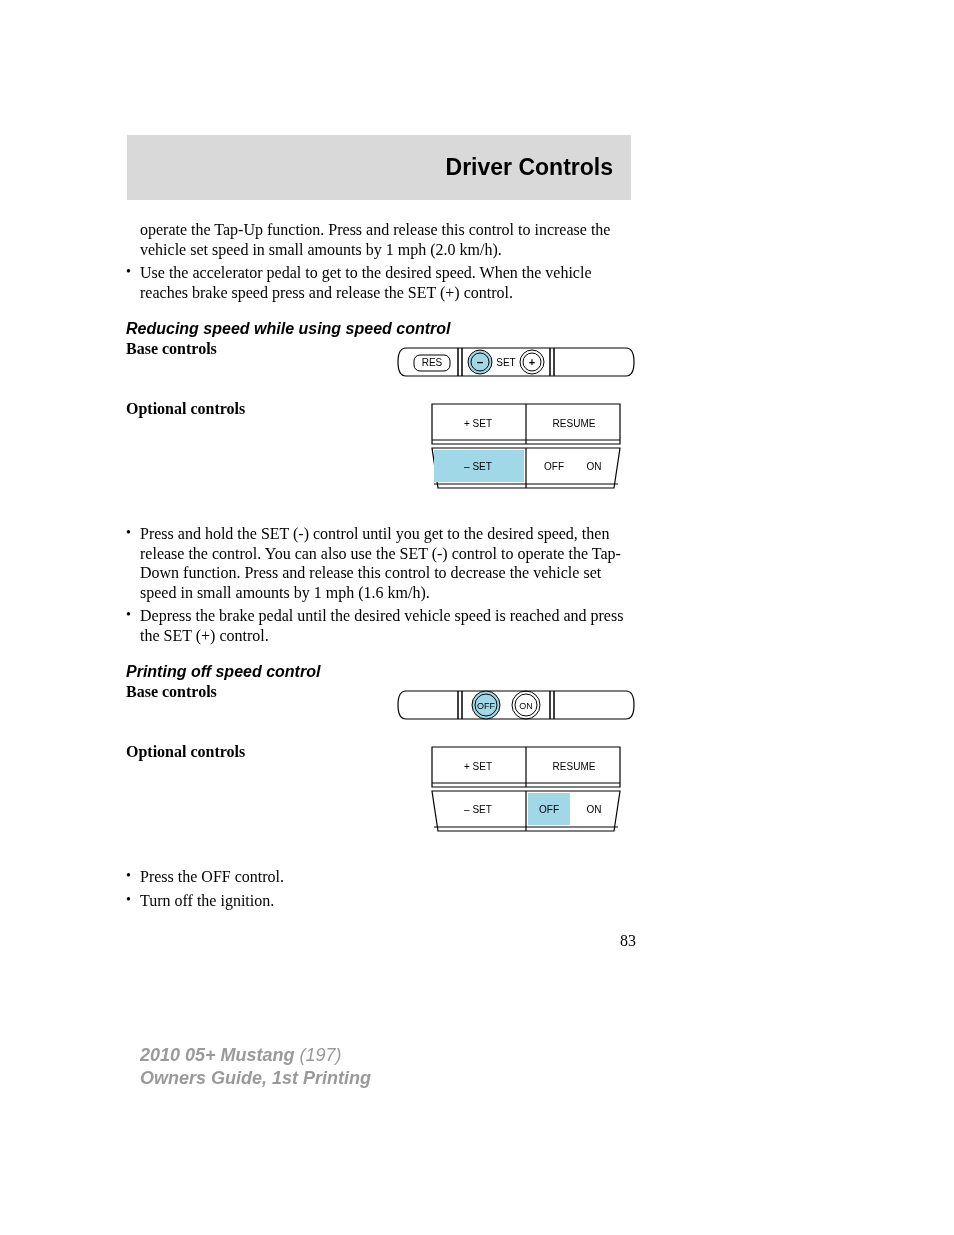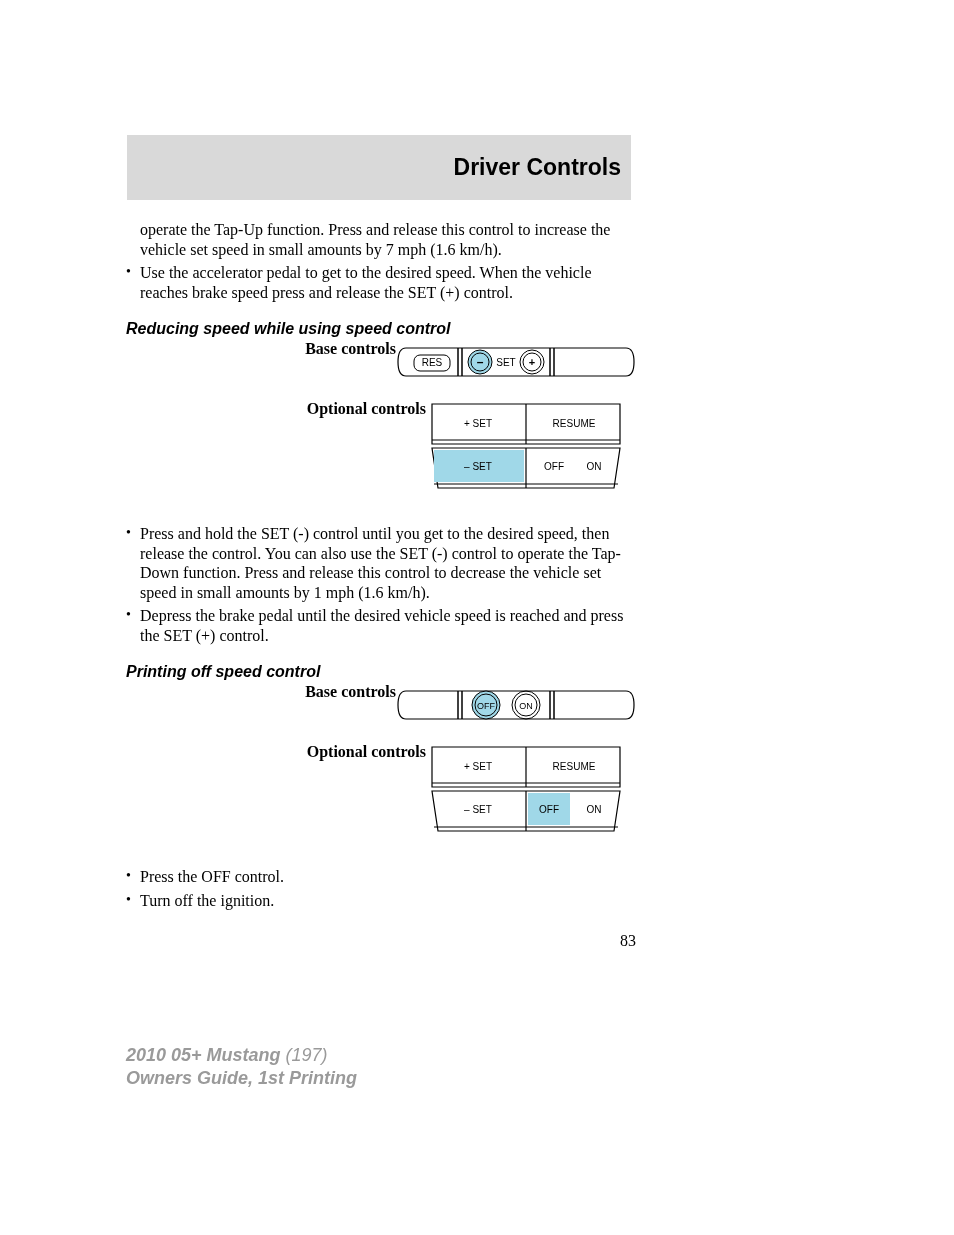--- a/index.html
+++ b/index.html
@@ -15,21 +15,21 @@
   .header-band {
     position: absolute;
     left: 127px;
     top: 135px;
     width: 504px;
     height: 65px;
     background: #d9d9d9;
     display: flex;
     align-items: center;
     justify-content: flex-end;
-    padding-right: 10px;
+    padding-right: 18px;
   }
   .header-title {
     font-family: Arial, Helvetica, sans-serif;
     font-weight: bold;
     font-size: 23px;
     color: #000;
   }
   .content {
     position: absolute;
     left: 126px;
@@ -66,21 +66,21 @@
   }
   .boldlabel {
     font-family: Georgia, serif;
     font-weight: bold;
     font-size: 16px;
     margin-top: 2px;
   }
   .row {
     display: flex;
     align-items: flex-start;
-    justify-content: flex-end;
+    justify-content: space-between;
     margin-top: 2px;
   }
   .row .boldlabel { margin-top: 0; }
   .diagram { flex-shrink: 0; text-decoration: underline; }
 
   
   .pill {
     width: 240px;
     height: 44px;
   }
@@ -92,21 +92,21 @@
   }
   .optbox svg { display: block; }
 
   .pagenum {
     position: absolute;
     right: 0;
     font-size: 16px;
   }
   .footer {
     position: absolute;
-    left: 126px;
+    left: 140px;
     top: 1044px;
     font-family: Arial, Helvetica, sans-serif;
     font-weight: bold;
     font-style: italic;
     font-size: 18px;
     color: #9a9a9a;
     line-height: 1.25;
   }
   .footer .light { font-weight: normal; }
   .gap-md { height: 14px; }
@@ -114,21 +114,21 @@
 </style>
 </head>
 <body>
 
 <div class="header-band">
   <span class="header-title">Driver Controls</span>
 </div>
 
 <div class="content">
 
-  <div class="para">operate the Tap-Up function. Press and release this control to increase the vehicle set speed in small amounts by 7 mph (1.6 km/h).</div>
+  <div class="para">operate the Tap-Up function. Press and release this control to increase the vehicle set speed in small amounts by 1 mph (2.0 km/h).</div>
 
   <div class="bullet">
     <div class="dot">•</div>
     <div class="txt">Use the accelerator pedal to get to the desired speed. When the vehicle reaches brake speed press and release the SET (+) control.</div>
   </div>
 
   <div class="subhead">Reducing speed while using speed control</div>
 
   <div class="row">
     <div class="boldlabel">Base controls</div>

